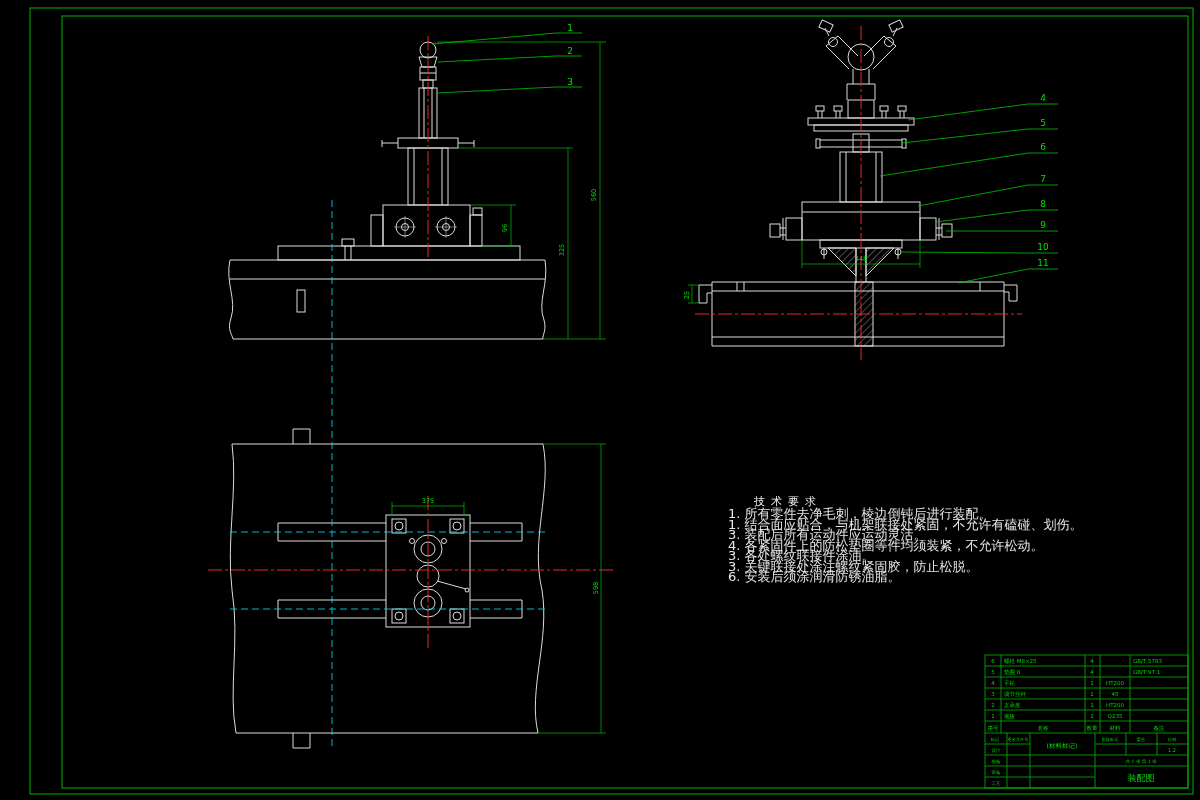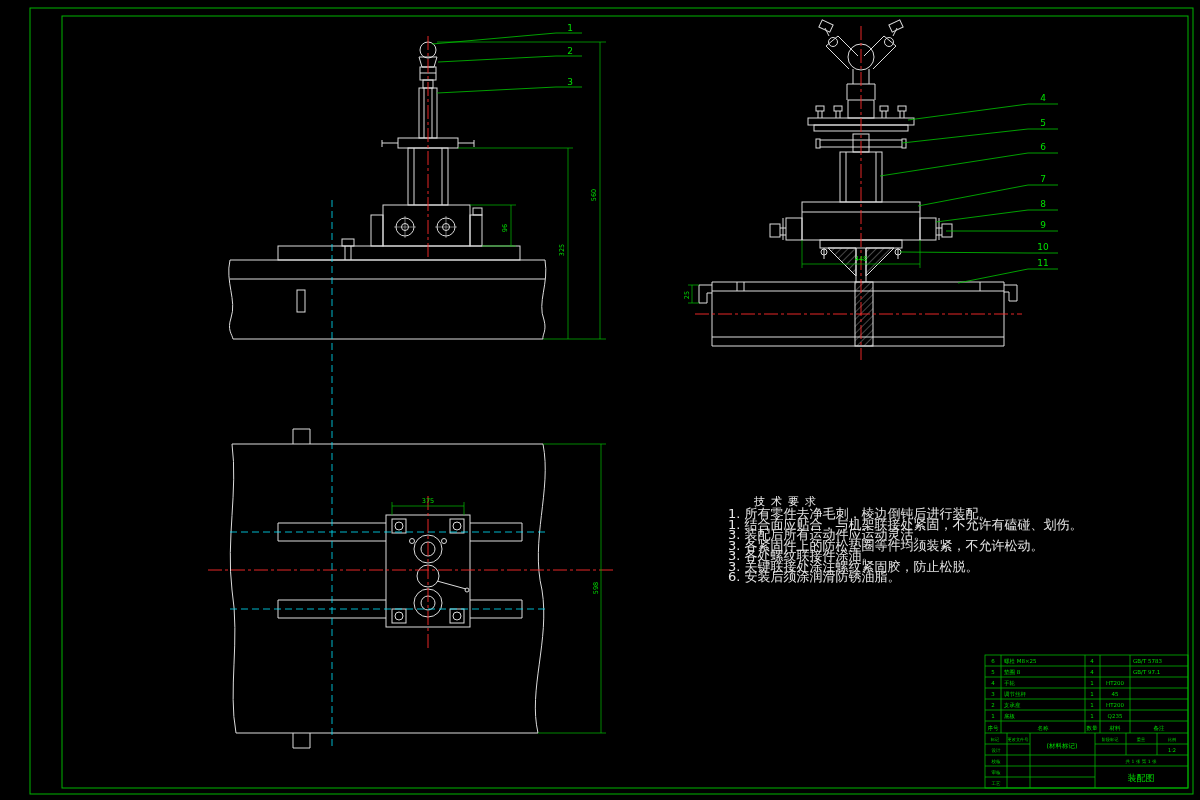--- a/index.html
+++ b/index.html
@@ -357,19 +357,19 @@
     <text class="ttx" x="996" y="774" font-size="4.5" text-anchor="middle">审核</text>
     <text class="ttx" x="996" y="785" font-size="4.5" text-anchor="middle">工艺</text>
   </g>
 </svg>
 
   <div id="tech-req">
     <div class="tr-title">技术要求</div>
     <div class="tr-line">1. 所有零件去净毛刺，棱边倒钝后进行装配。</div>
     <div class="tr-line">1. 结合面应贴合，与机架联接处紧固，不允许有磕碰、划伤。</div>
     <div class="tr-line">3. 装配后所有运动件应运动灵活。</div>
-    <div class="tr-line">3. 各紧固件上的防松垫圈等件均须装紧，不允许松动。</div>
+    <div class="tr-line">4. 各紧固件上的防松垫圈等件均须装紧，不允许松动。</div>
     <div class="tr-line">3. 各处螺纹联接件涂油。</div>
     <div class="tr-line">3. 关键联接处涂注螺纹紧固胶，防止松脱。</div>
     <div class="tr-line">6. 安装后须涂润滑防锈油脂。</div>
   </div>
 
 </div>
 
 </body></html>

